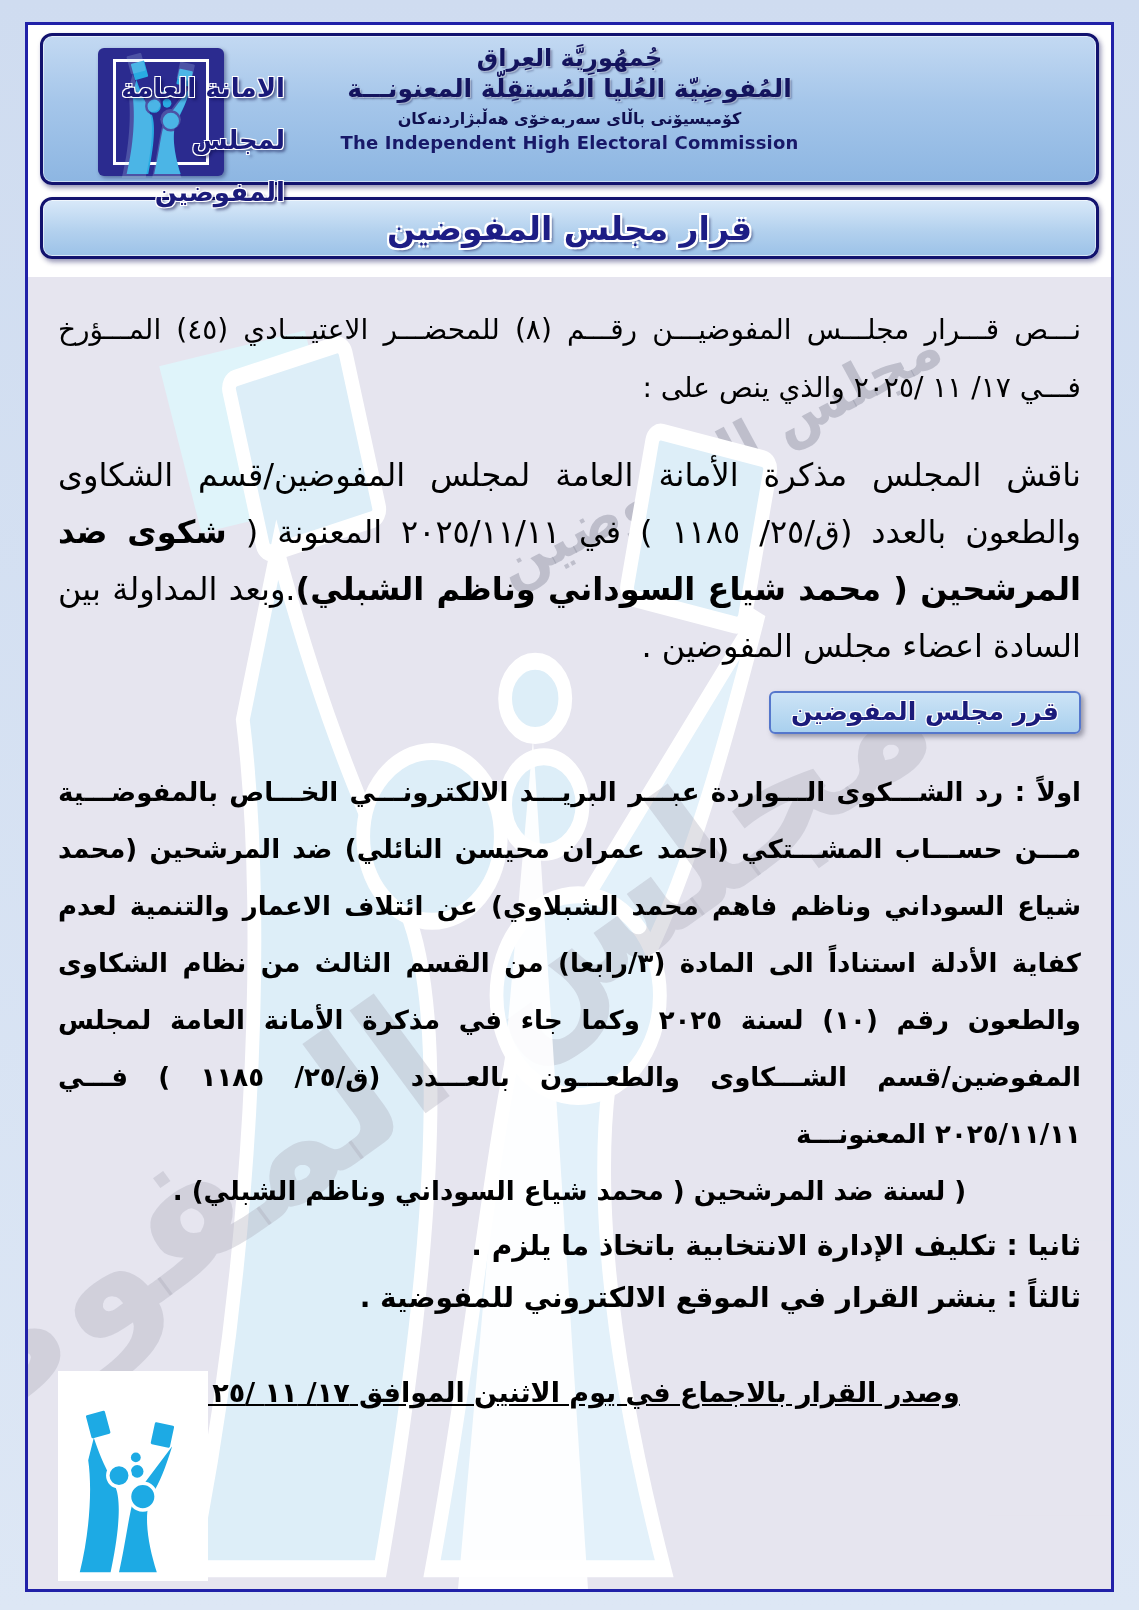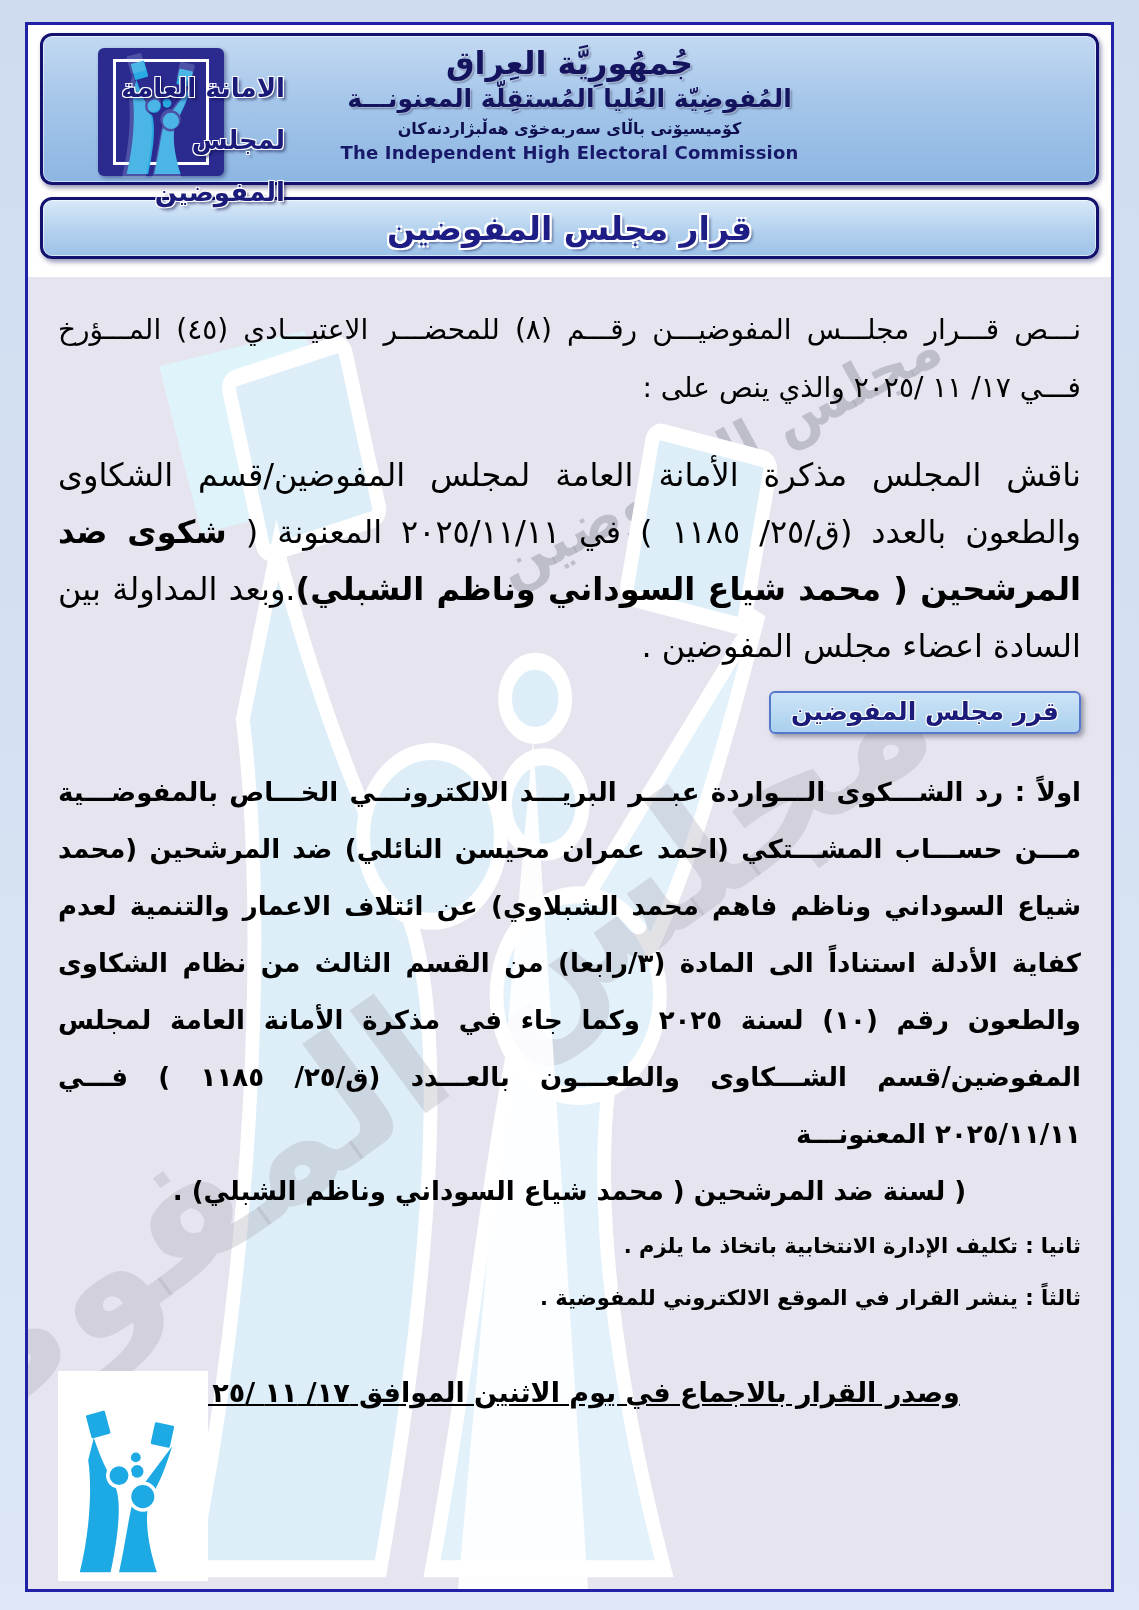--- a/index.html
+++ b/index.html
@@ -19,21 +19,21 @@
     box-shadow:2px 3px 5px rgba(20,20,90,.45), inset 0 0 0 1px rgba(255,255,255,.55); }
 
   .logo-box { position:absolute; right:auto; left:55px; top:12px; width:126px; height:128px;
     background:#2b2b8f; border-radius:6px; box-shadow:2px 2px 4px rgba(0,0,60,.4);
     display:flex; align-items:center; justify-content:center; }
   .logo-inner { width:96px; height:106px; border:3px solid #ffffff; position:relative; }
   .logo-inner svg { position:absolute; left:-6px; top:-4px; }
 
   .header-center { position:absolute; left:0; right:0; top:8px; text-align:center;
     color:#14145e; }
-  .hc1 { font-size:32px; font-weight:bold; text-shadow:1px 1px 0 rgba(255,255,255,.35), 2px 2px 2px rgba(10,10,60,.35); }
+  .hc1 { font-size:24px; font-weight:bold; text-shadow:1px 1px 0 rgba(255,255,255,.35), 2px 2px 2px rgba(10,10,60,.35); }
   .hc2 { font-size:25px; font-weight:bold; margin-top:2px; text-shadow:1px 1px 0 rgba(255,255,255,.35), 2px 2px 2px rgba(10,10,60,.35); }
   .hc3 { font-size:16px; font-weight:bold; margin-top:6px; color:#10104f; }
   .hc4 { font-size:18px; font-weight:bold; margin-top:4px; color:#181868; letter-spacing:.2px; } 
 
   .sec-block { position:absolute; left:12px; top:26px; width:230px; text-align:right;
     color:#1b1b7a; font-weight:bold; z-index:2; }
   .sec-line { font-size:26px; line-height:52px;
     text-shadow:-1px -1px 0 #fff, 1px -1px 0 #fff, -1px 1px 0 #fff, 1px 1px 0 #fff, 3px 3px 3px rgba(10,10,70,.5); }
   .sec-wm { position:absolute; left:60px; top:14px; opacity:.22; z-index:1; }
 
@@ -60,21 +60,21 @@
 
   .decided-label { margin-top:16px; width:fit-content; padding:4px 20px 6px 20px;
     border:2px solid #5577cc; border-radius:6px;
     background:linear-gradient(#cde4f6,#a9d0ee);
     box-shadow:3px 3px 5px rgba(100,100,120,.6);
     font-size:25px; font-weight:bold; color:#1b1b7a;
     text-shadow:-1px -1px 0 #fff, 1px -1px 0 #fff, -1px 1px 0 #fff, 1px 1px 0 #fff; }
 
   .p-item { margin-top:30px; font-size:26px; line-height:57px; text-align:justify; font-weight:bold; }
   .quote-line { text-align:center; font-size:26px; line-height:57px; font-weight:bold; }
-  .p-short { font-size:21px; line-height:52px; font-weight:bold; }
+  .p-short { font-size:28px; line-height:52px; font-weight:bold; }
 
   .closing { margin-top:53px; text-align:center; font-size:27px; font-weight:bold;text-decoration:underline; }
 
   .footer-logo { position:absolute; left:30px; bottom:8px; width:150px; height:210px; z-index:2;
     background:#ffffff; display:flex; align-items:flex-end; justify-content:center; }
 </style>
 </head>
 <body>
 
 <div class="page">

